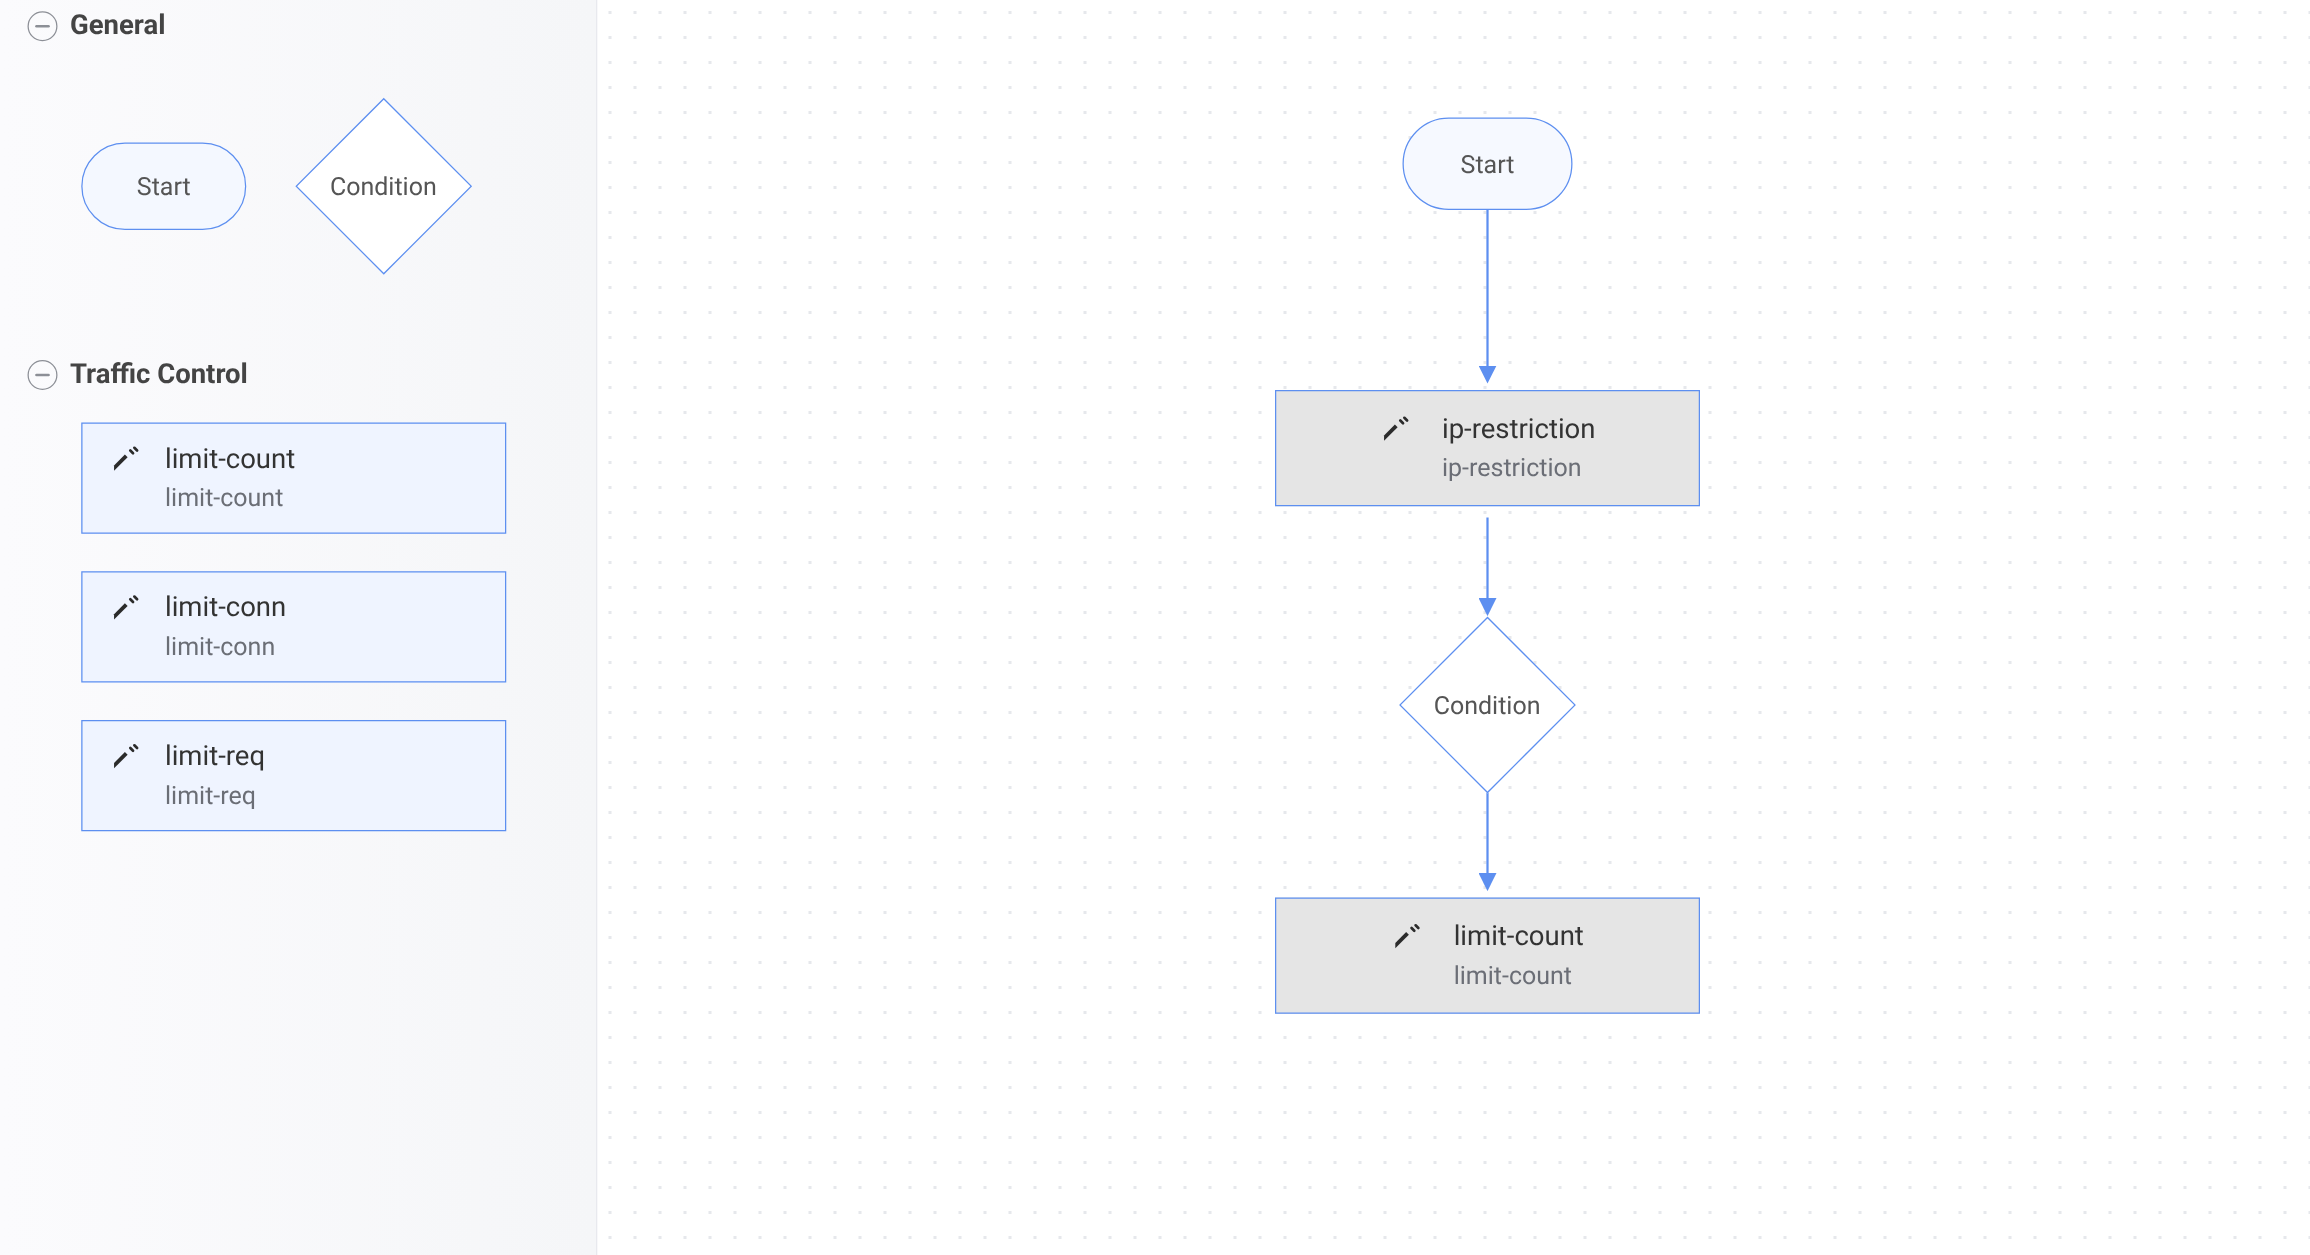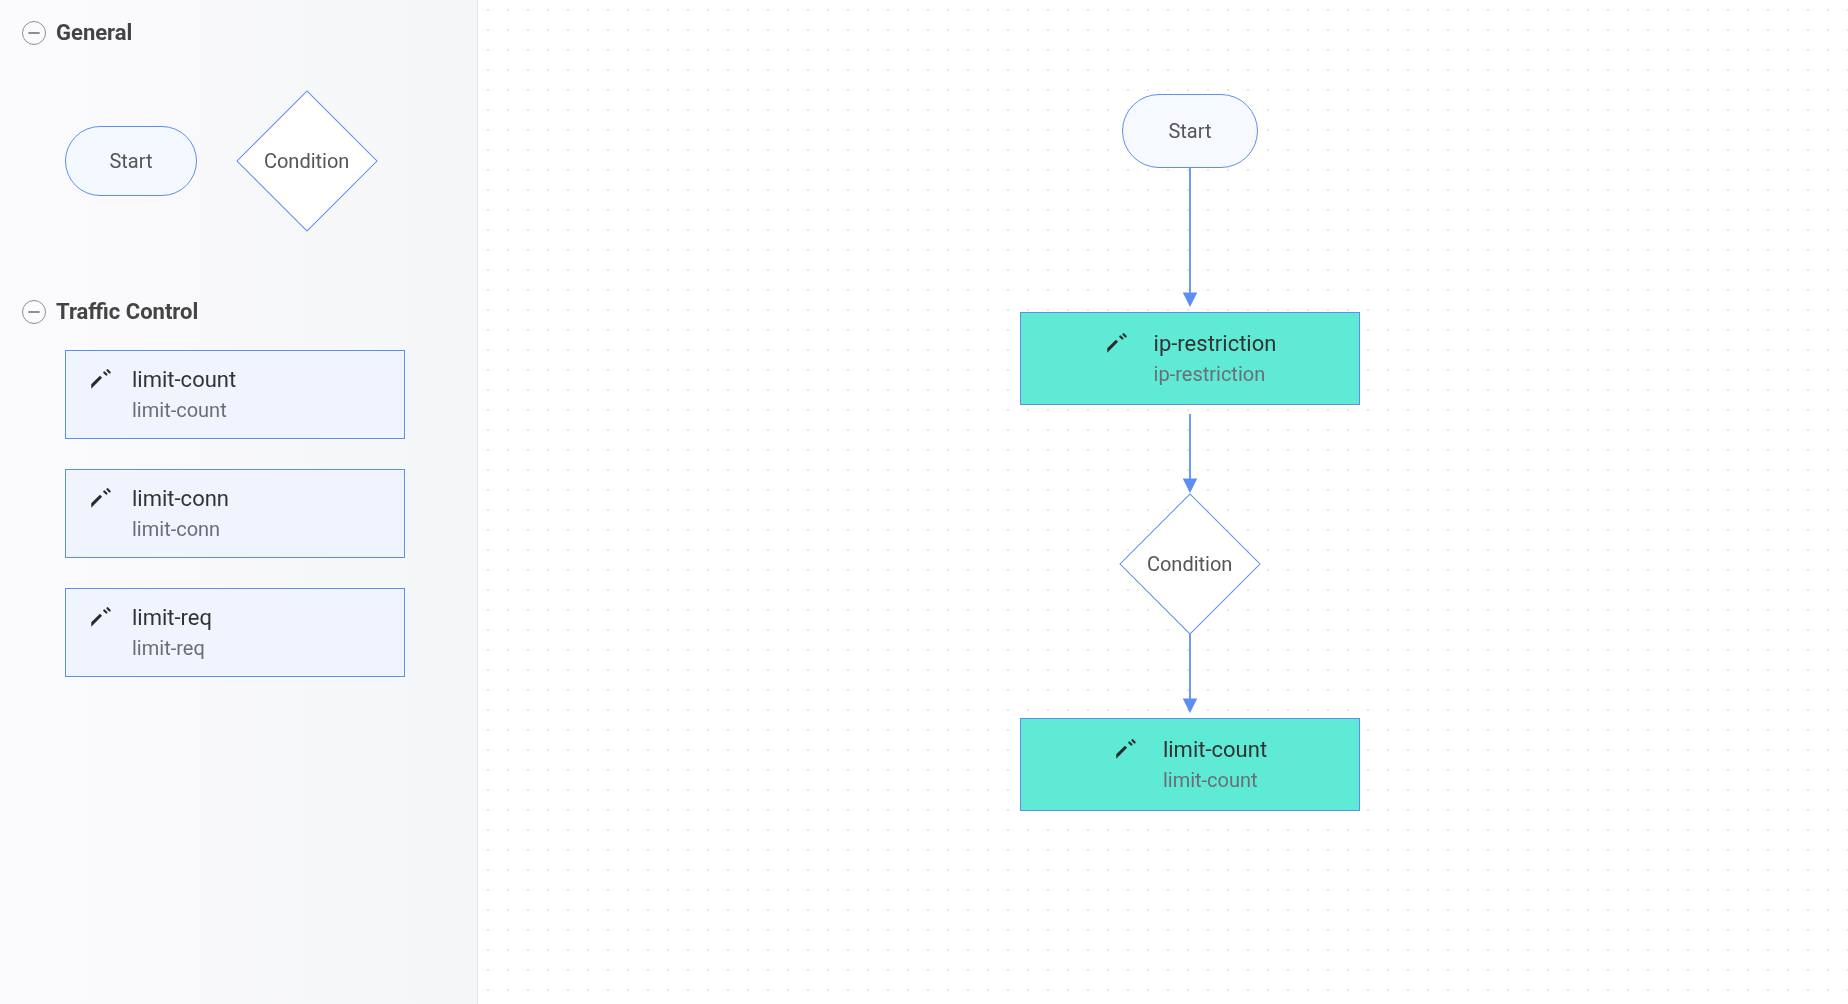--- a/index.html
+++ b/index.html
@@ -36,21 +36,21 @@
   .section-header {
     display: flex;
     align-items: center;
     gap: 10px;
     padding: 6px 22px;
     font-weight: 700;
     color: #444;
     font-size: 22px;
     margin-top: 2px;
   }
-  .section:first-child .section-header { margin-top: 16px; padding-top: 4px; }
+  .section:first-child .section-header { margin-top: 4px; padding-top: 4px; }
 
   .collapse-icon {
     width: 24px; height: 24px;
     border: 1.5px solid #8c8f96;
     border-radius: 50%;
     display: flex; align-items: center; justify-content: center;
     color: #8c8f96;
     flex-shrink: 0;
   }
   .collapse-icon svg { width: 12px; height: 12px; }
@@ -135,21 +135,21 @@
   .canvas-start {
     width: 136px; height: 74px;
     border: 1.5px solid #5d8ff0;
     border-radius: 38px;
     background: #f6f9ff;
   }
 
   .canvas-plugin {
     width: 340px;
     border: 1.5px solid #5d8ff0;
-    background: #5eead4;
+    background: #e5e5e5;
     padding: 18px 22px;
     display: flex; align-items: flex-start; gap: 24px;
     cursor: move;
   }
   .canvas-plugin .titles { display: flex; flex-direction: column; gap: 6px; }
 
   .canvas-diamond-wrap {
     position: absolute;
     width: 140px; height: 140px;
     display: flex; align-items: center; justify-content: center;

